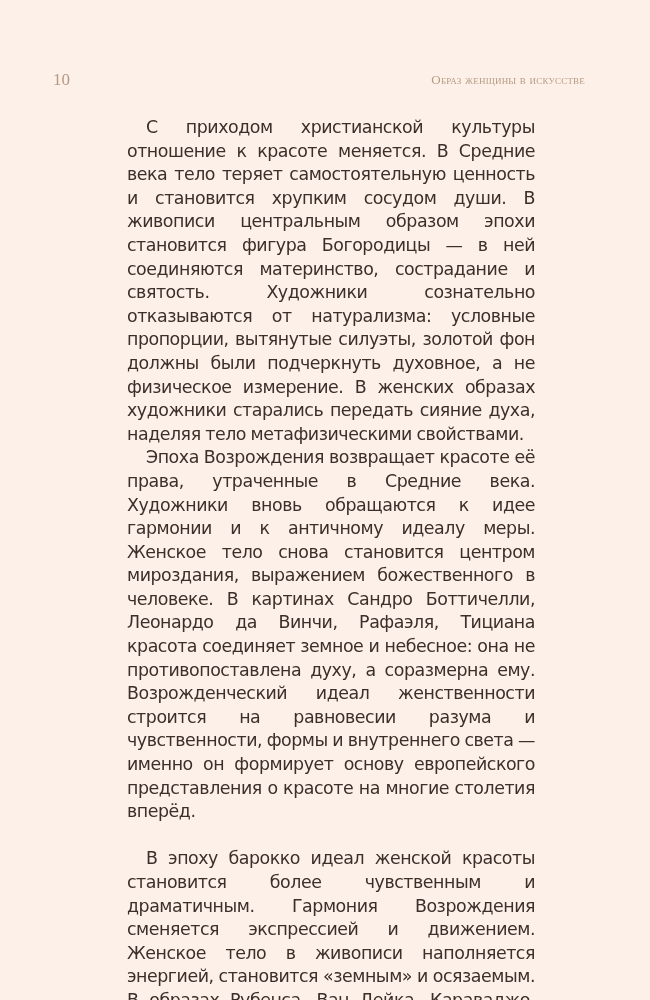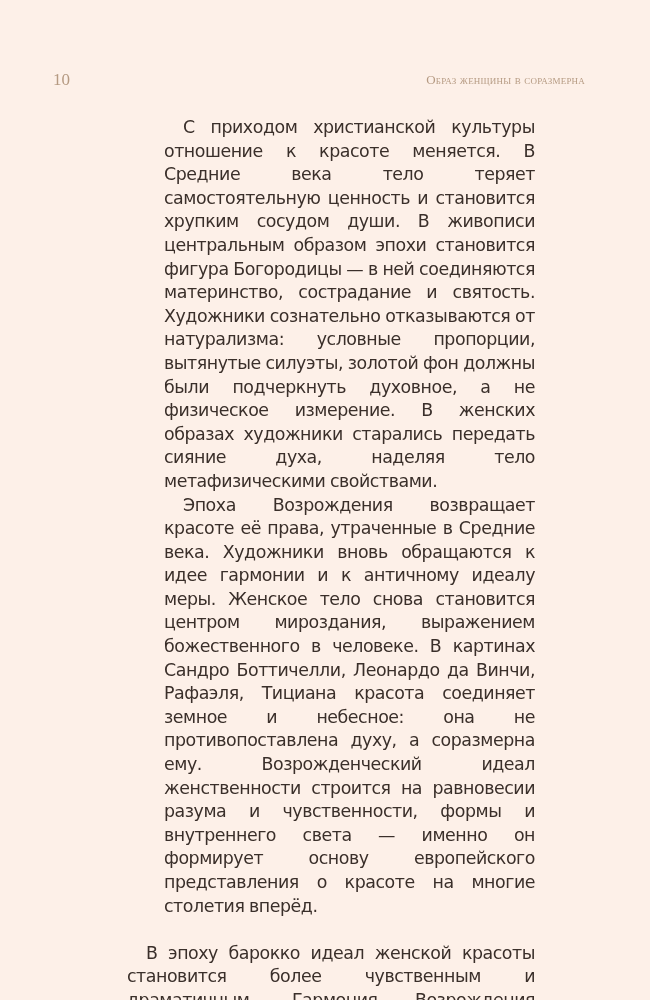--- a/index.html
+++ b/index.html
@@ -23,28 +23,28 @@
   .body-text {
     position: absolute; left: 127px; top: 116px; width: 408px;
     font-family: "DejaVu Sans", sans-serif;
     font-size: 17.4px; line-height: 23.6px; color: #3a2f2a;
     text-align: justify;
     -webkit-hyphens: manual; hyphens: manual;
     letter-spacing: -0.45px;
     word-spacing: -0.5px;
   }
   .para { margin: 0; }
-  .para.indent { text-indent: 19px; margin-left: 37px; }
+  .para.indent { text-indent: 19px; }
   .para.gap { margin-top: 23.6px; text-indent: 19px; }
 </style>
 </head>
 <body>
 
 <div class="page">
   <div class="page-number">10</div>
-  <div class="running-head">Образ женщины в соразмерна</div>
+  <div class="running-head">Образ женщины в искусстве</div>
 
   <div class="body-text">
     <p class="para indent">С приходом христианской культуры отношение к красоте меняется. В Средние века тело теряет самостоятельную ценность и становится хрупким сосудом души. В живописи центральным образом эпохи становится фигура Богородицы — в ней соединяются материнство, сострадание и святость. Художники сознательно отказываются от натурализма: условные пропорции, вытянутые силуэты, золотой фон должны были подчеркнуть духовное, а не физическое измерение. В женских образах художники старались передать сияние духа, наделяя тело метафизическими свойствами.</p>
     <p class="para indent">Эпоха Возрождения возвращает красоте её права, утраченные в Средние века. Художники вновь обращаются к идее гармонии и к античному идеалу меры. Женское тело снова становится центром мироздания, выражением божественного в человеке. В картинах Сандро Боттичелли, Леонардо да Винчи, Рафаэля, Тициана красота соединяет земное и небесное: она не противопоставлена духу, а соразмерна ему. Возрожденческий идеал женственности строится на равновесии разума и чувственности, формы и внутреннего света — именно он формирует основу европейского представления о красоте на многие столетия вперёд.</p>
     <p class="para gap">В эпоху барокко идеал женской красоты становится более чувственным и драматичным. Гармония Возрождения сменяется экспрессией и движением. Женское тело в живописи наполняется энергией, становится «земным» и осязаемым. В образах Рубенса, Ван Дейка, Караваджо, Джентилески красота обретает темперамент и даже драматические свойства, соединяя в себе страсть и религиозное</p>
   </div>
 </div>
 
 </body></html>

